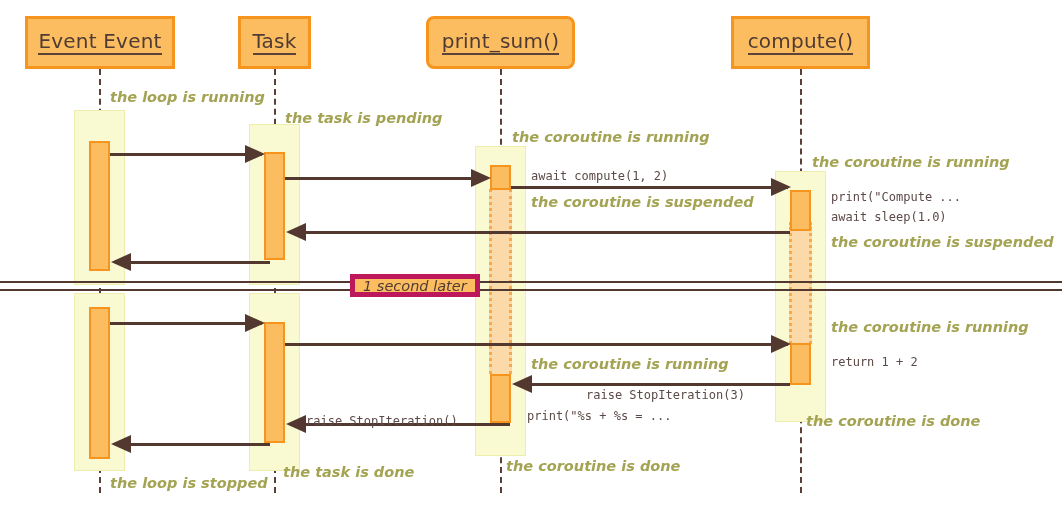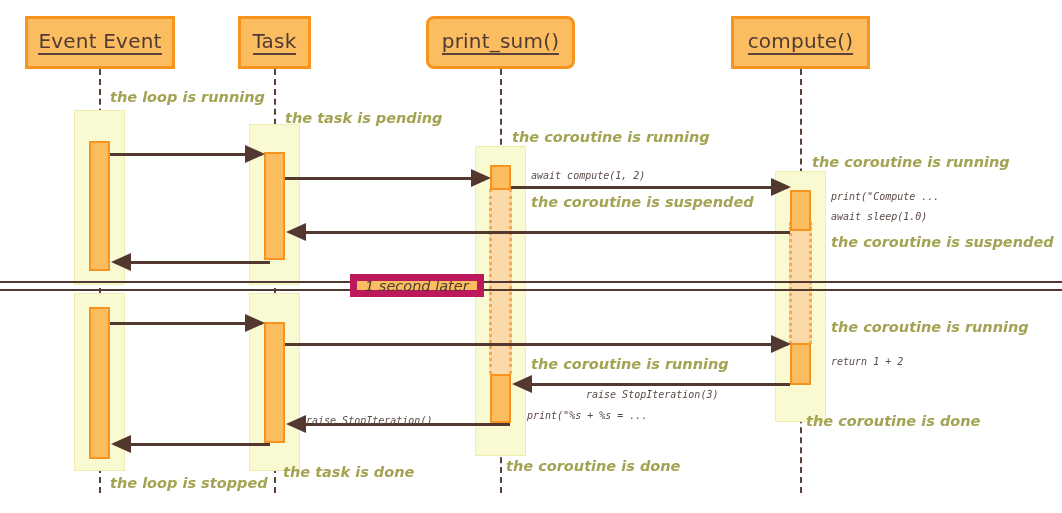--- a/index.html
+++ b/index.html
@@ -82,26 +82,25 @@
   .arrowhead.left{
     border-top:9px solid transparent;
     border-bottom:9px solid transparent;
     border-right:20px solid #52382F;
   }
 
   
   .msgtext{
     position:absolute;
     font-family:"DejaVu Sans Mono", monospace;
-    font-size:10px;
+    font-size:12px;
     color:#5b4a47;
     white-space:pre;
     z-index:9;
     line-height:18px;
-    font-style:italic;
   }
 
   
   .note{
     position:absolute;
     font-family:"DejaVu Sans", sans-serif;
     font-style:italic;
     font-weight:bold;
     font-size:14.5px;
     color:#A3A353;
@@ -112,21 +111,21 @@
   
   .divline{
     position:absolute;
     left:0;width:1062px;height:0;
     border-top:2px solid #52382F;
     z-index:10;
   }
   .divbox{
     position:absolute;
     background:#FBBD5F;
-    border:7px solid #be185d;
+    border:5px solid #be185d;
     box-sizing:border-box;
     display:flex;align-items:center;justify-content:center;
     font-style:italic;
     font-size:14.5px;
     color:#503b34;
     white-space:nowrap;
     z-index:11;
     padding:0 8px;
   }
 </style>

